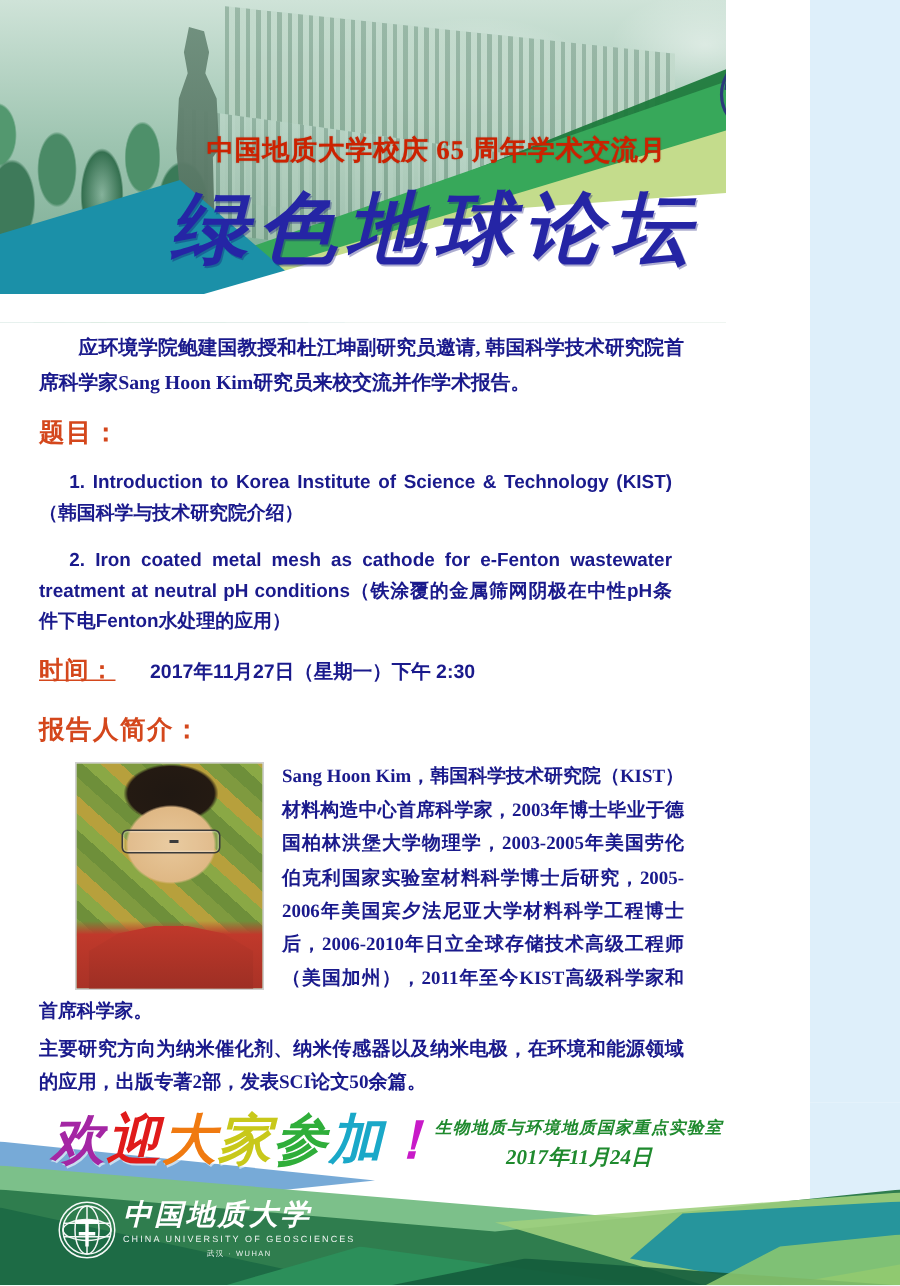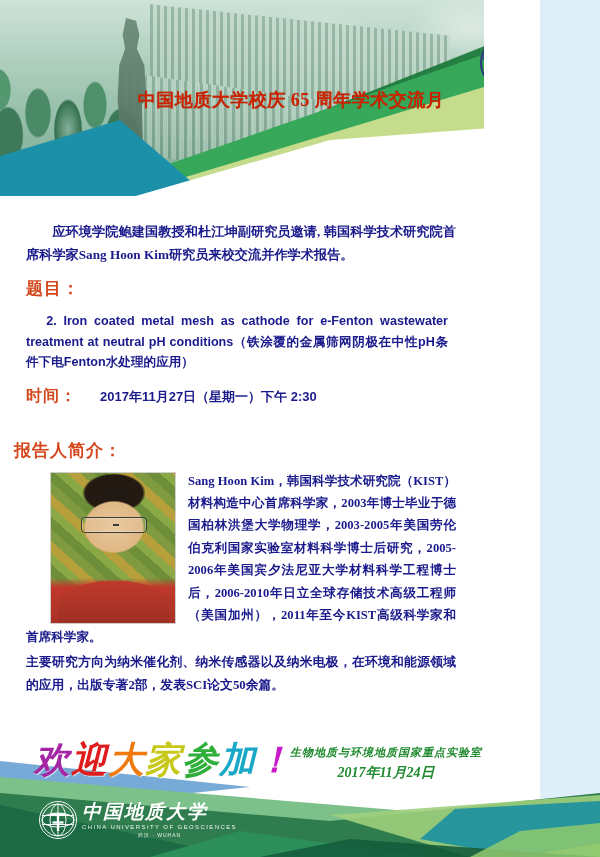--- a/index.html
+++ b/index.html
@@ -174,33 +174,33 @@
     line-height:1.62; padding:0 30px 0 26px; margin-top:11px;
     text-indent:1.6em; text-align:justify;
   }
   .kv-row {
     display:flex; align-items:baseline;
     padding-left:26px; margin-top:13px;
   }
   .kv-key {
     font-family:"Liberation Serif", serif;
     font-weight:700; font-size:16px; color:#d4471c;
-    letter-spacing:1px; white-space:nowrap;
+    letter-spacing:1px; white-space:nowrap;text-decoration:underline;
   }
   .kv-val {
     font-family:"Liberation Sans", sans-serif;
     font-weight:700; font-size:13px; color:#1a1a8c;
     margin-left:23px;
   }
   .kv-val.small { font-size:12.4px; }
 
   .bio-label {
     font-family:"Liberation Serif", serif;
     font-weight:700; font-size:17px; color:#d4471c;
-    padding-left:14px; margin-top:32px; letter-spacing:1px;
+    padding-left:26px; margin-top:17px; letter-spacing:1px;
   }
 
   .bio-wrap { padding:0 22px 0 26px; margin-top:8px; }
   .bio-photo {
     float:left; width:126px; height:152px; margin:2px 12px 2px 24px;
     border:1px solid #cfcfcf;
     background:
       radial-gradient(ellipse 46px 40px at 63px 54px,#e8c79a 0%,#dfb885 62%,rgba(223,184,133,0) 66%),
       radial-gradient(circle 6px at 44px 52px,#2a2018,#2a2018 70%,rgba(42,32,24,0) 75%),
       radial-gradient(circle 6px at 82px 52px,#2a2018,#2a2018 70%,rgba(42,32,24,0) 75%),
@@ -335,29 +335,31 @@
       </g>
       <g stroke="#2b3a7a" stroke-width="1.1" fill="none">
         <circle cx="34" cy="47" r="6.5"></circle>
         <path d="M34 41.5 V53"></path>
         <path d="M29.5 45 H38.5"></path>
         <path d="M30.5 50.5 H37.5"></path>
       </g>
     </svg>
 
     <div class="title-sub">中国地质大学校庆 65 周年学术交流月</div>
+    <div class="title-main">绿色地球论坛</div>
     <div class="title-issue">第314期 (2017-47）</div>
   </div>
 
   <div class="body-area">
 
     <div class="para intro">应环境学院鲍建国教授和杜江坤副研究员邀请, 韩国科学技术研究院首席科学家Sang Hoon Kim研究员来校交流并作学术报告。</div>
 
     <div class="label-red">题目：</div>
 
+    <div class="topic">1. Introduction to Korea Institute of Science &amp; Technology (KIST)（韩国科学与技术研究院介绍）</div>
     <div class="topic">2. Iron coated metal mesh as cathode for e-Fenton wastewater treatment at neutral pH conditions（铁涂覆的金属筛网阴极在中性pH条件下电Fenton水处理的应用）</div>
 
     <div class="kv-row">
       <span class="kv-key">时间：</span>
       <span class="kv-val">2017年11月27日（星期一）下午 2:30</span>
     </div>
 
 
     <div class="bio-label">报告人简介：</div>
 

